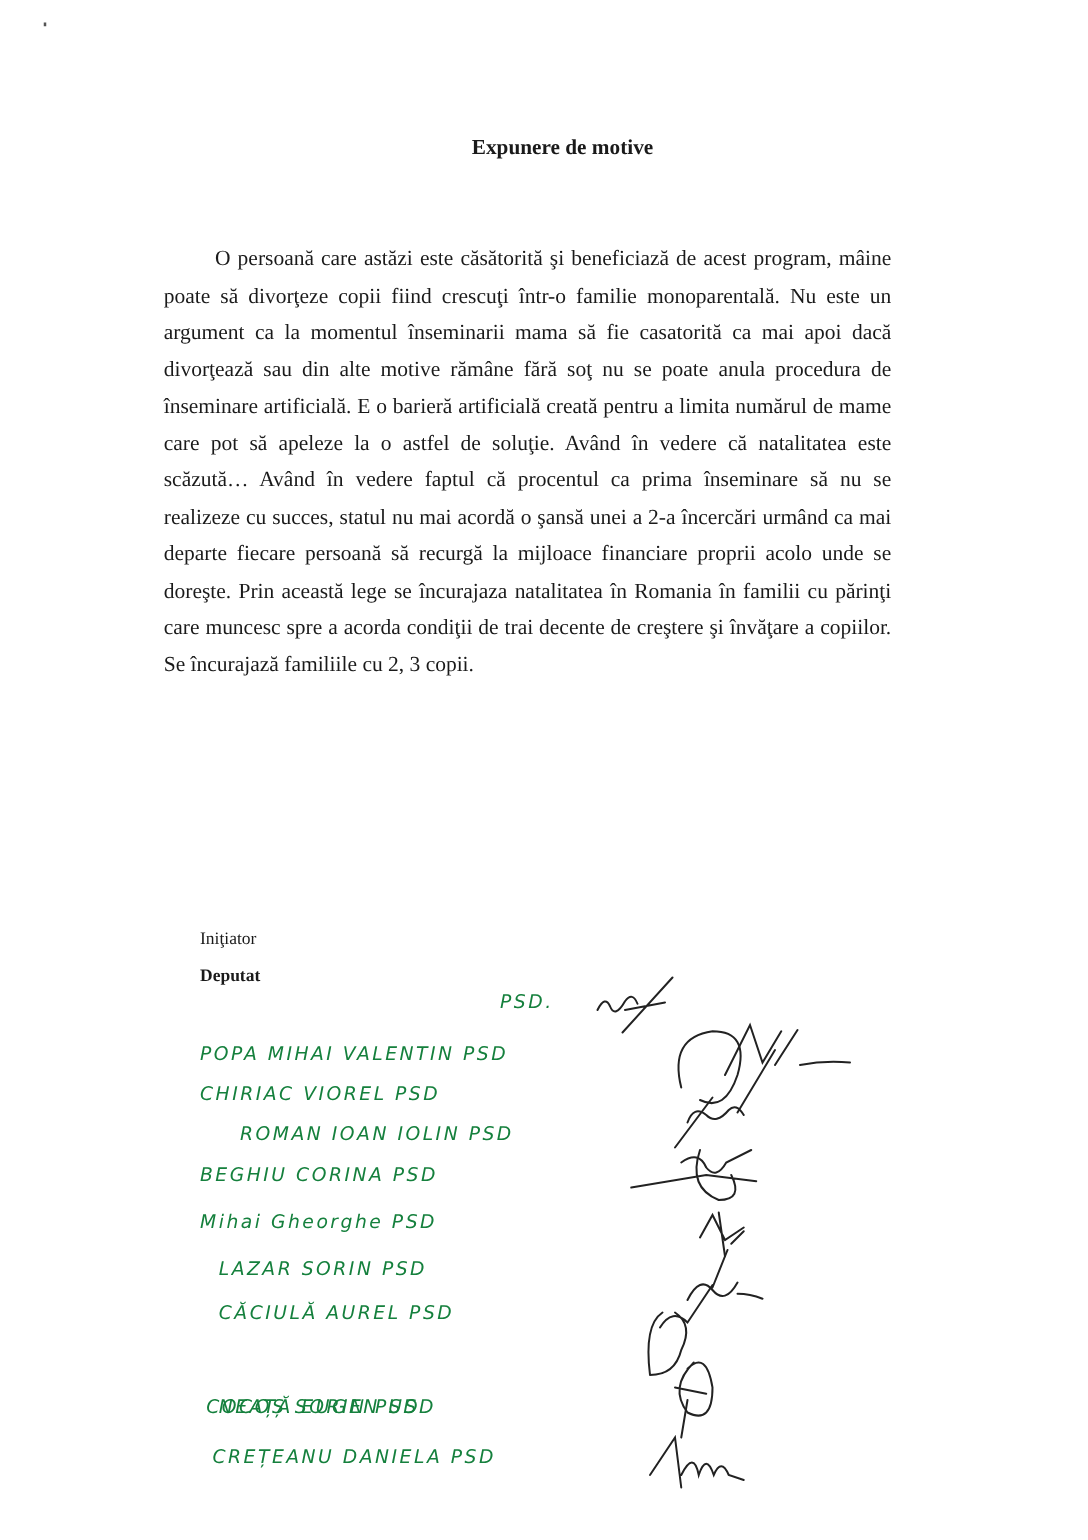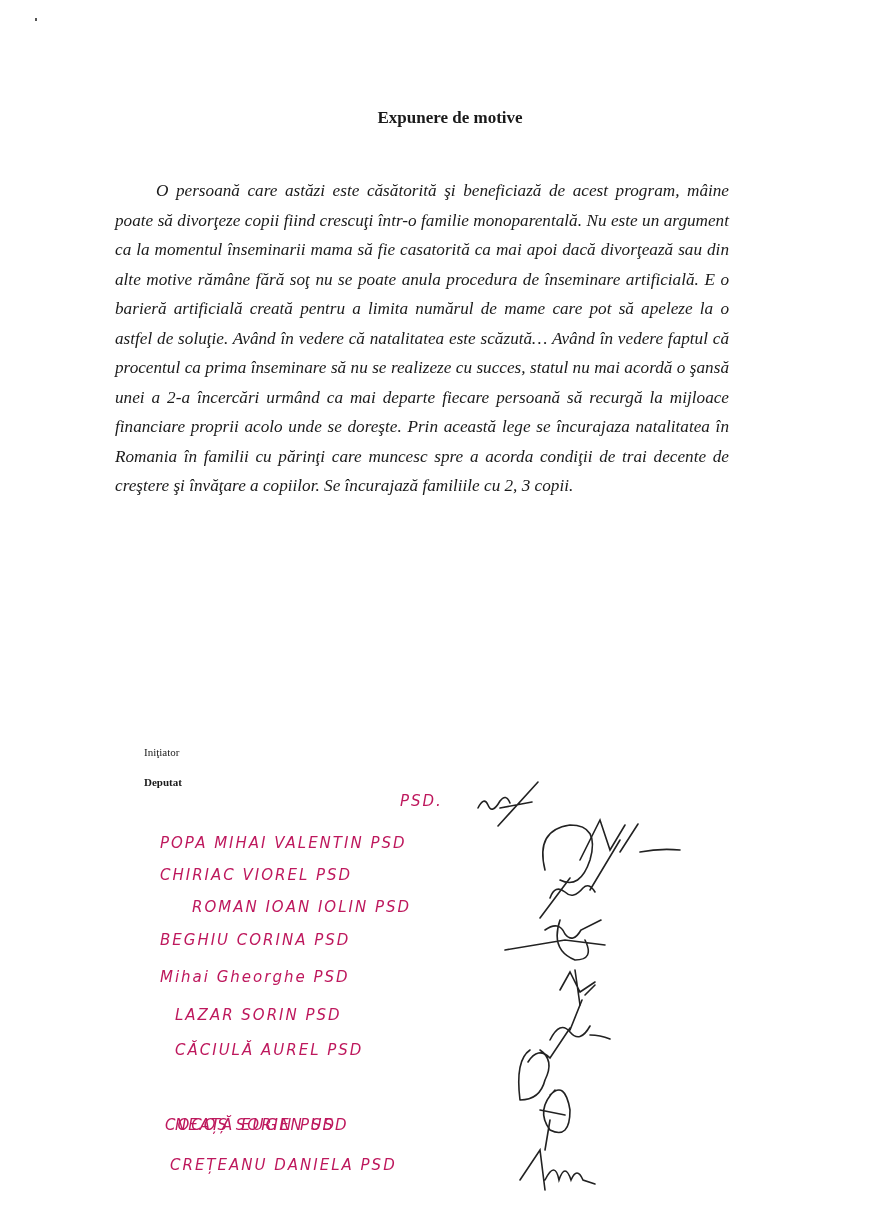--- a/index.html
+++ b/index.html
@@ -3,26 +3,26 @@
 <meta charset="utf-8">
 <style>
   html, body { margin: 0; padding: 0; background: #ffffff; }
   body { width: 870px; height: 1232px; position: relative; overflow: hidden;
          font-family: "Liberation Serif", "DejaVu Serif", serif; color: #1a1a1a; }
   .speck { position: absolute; left: 35px; top: 18px; width: 2px; height: 3px; background: #555; }
   .title { position: absolute; top: 108px; left: 0; width: 900px; text-align: center;
            font-weight: bold; font-size: 17px; }
   .body-text { position: absolute; left: 115px; top: 176px; width: 614px;
                font-size: 17.2px; line-height: 29.5px; text-align: justify; }
-  .body-text p { margin: 0; text-indent: 41px; font-style: italic; }
-  .sig-block { position: absolute; left: 144px; top: 737px; font-size: 11px; }
+  .body-text p { margin: 16px; text-indent: 41px; }
+  .sig-block { position: absolute; left: 160px; top: 737px; font-size: 14px; }
   .sig-block .line { height: 30px; line-height: 30px; white-space: nowrap; }
   .bold { font-weight: bold; }
   .handwriting { position: absolute; font-family: "DejaVu Sans", sans-serif; font-size: 15px;
-                 color: #be185d; letter-spacing: 2px; font-style: italic; white-space: nowrap; }
+                 color: #15803d; letter-spacing: 2px; font-style: italic; white-space: nowrap; }
   .signatures { position: absolute; left: 0; top: 0; width: 870px; height: 1232px; pointer-events: none; }
 </style>
 </head>
 <body>
 
 <div class="speck"></div>
 
 <div class="title">Expunere de motive</div>
 
 <div class="body-text">

